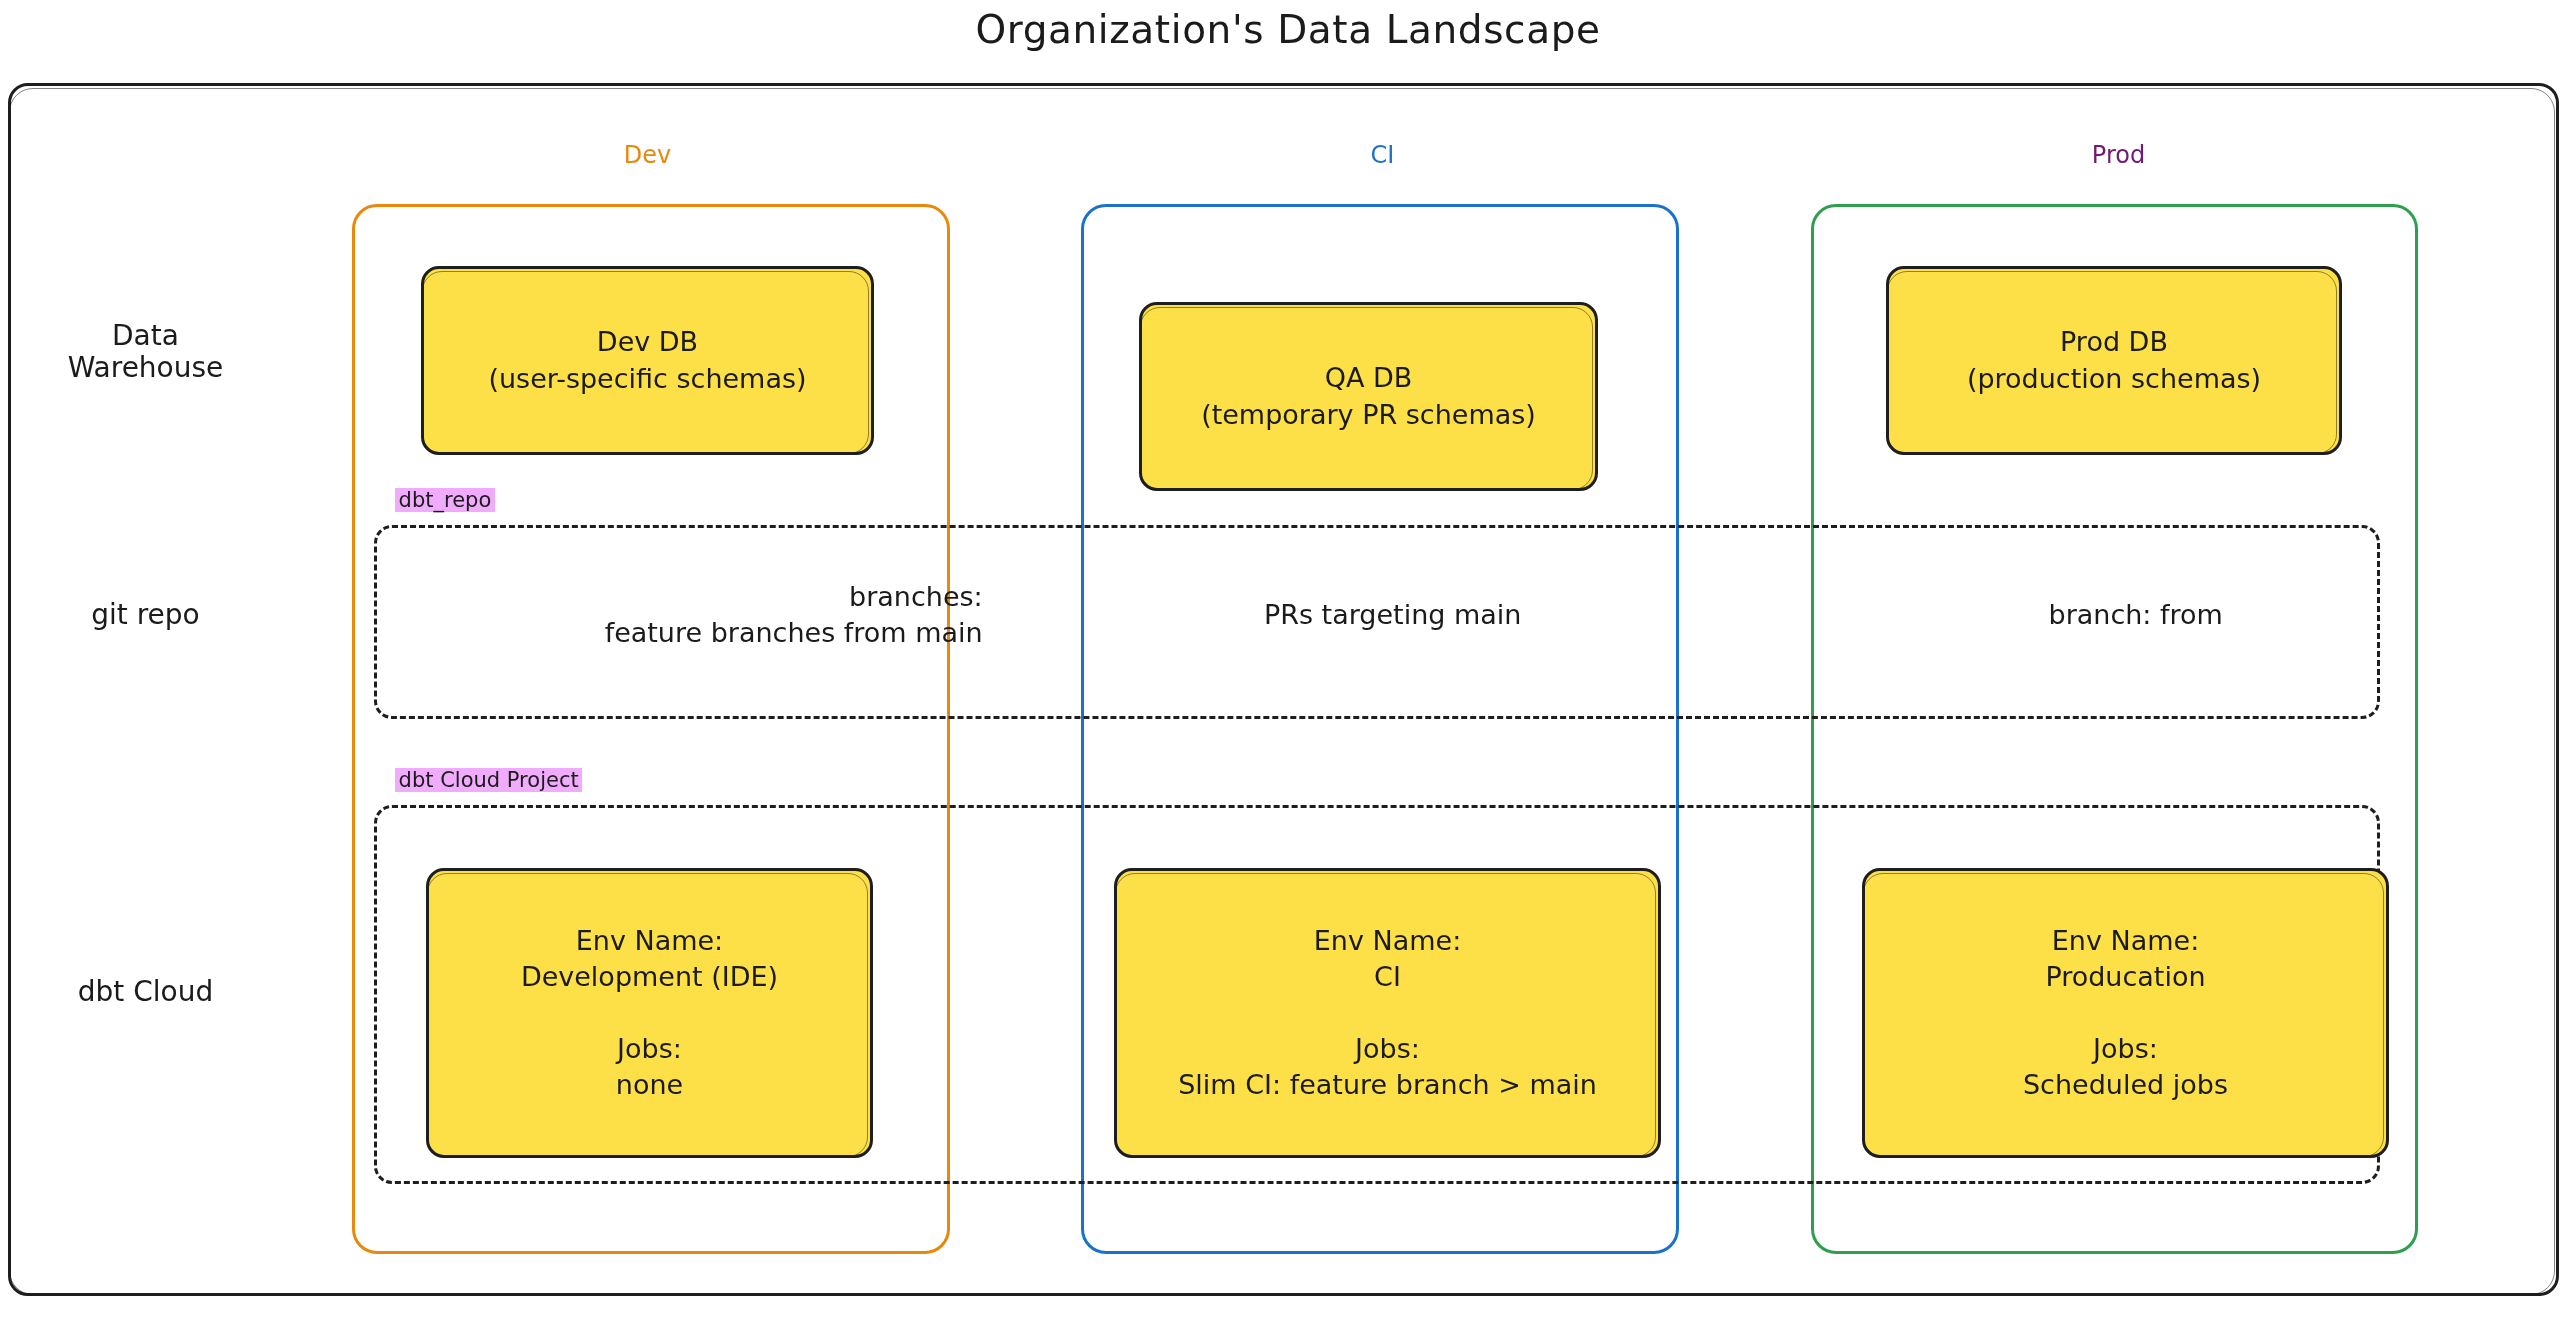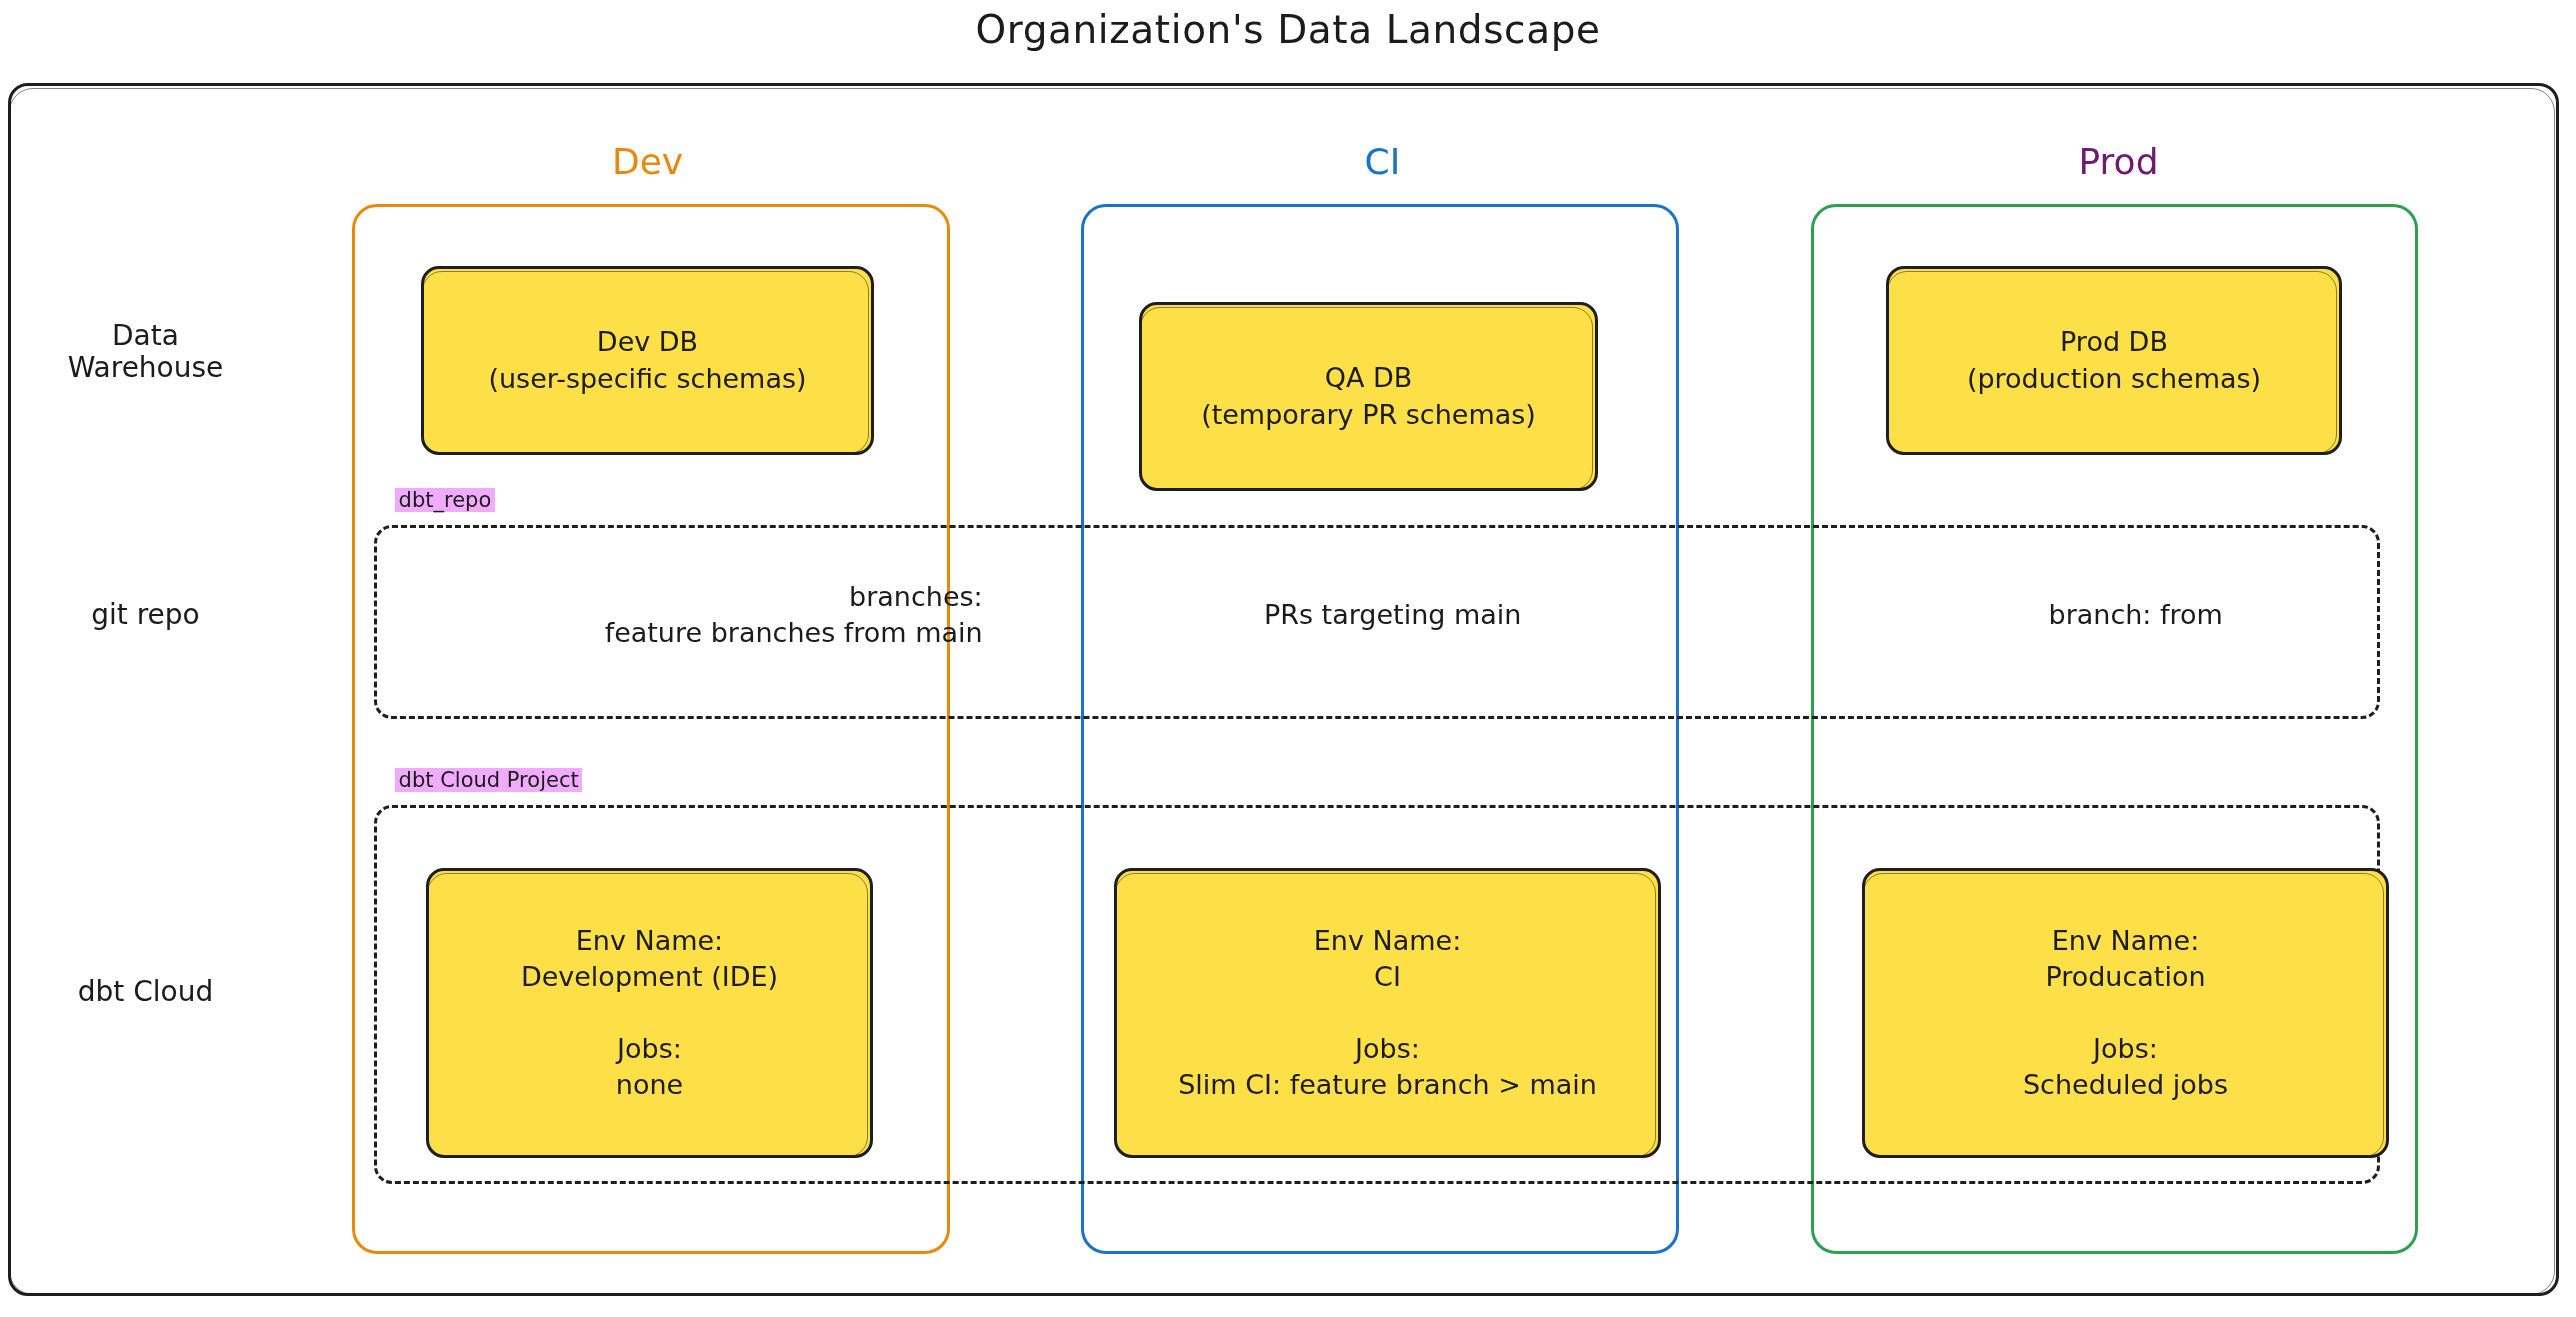--- a/index.html
+++ b/index.html
@@ -58,21 +58,21 @@
     opacity: .55;
     pointer-events: none;
   }
 
   
   .col-header {
     position: absolute;
     top: 141px;
     width: 249px;
     text-align: center;
-    font-size: 36px;
+    font-size: 24px;
     white-space: pre;
   }
   .col-header.dev  { left: 523px;  color: #e8890c; }
   .col-header.ci   { left: 1258px; color: #1a73c8; }
   .col-header.prod { left: 1994px; color: #701a75; }
 
   
   .row-label {
     position: absolute;
     width: 249px;

